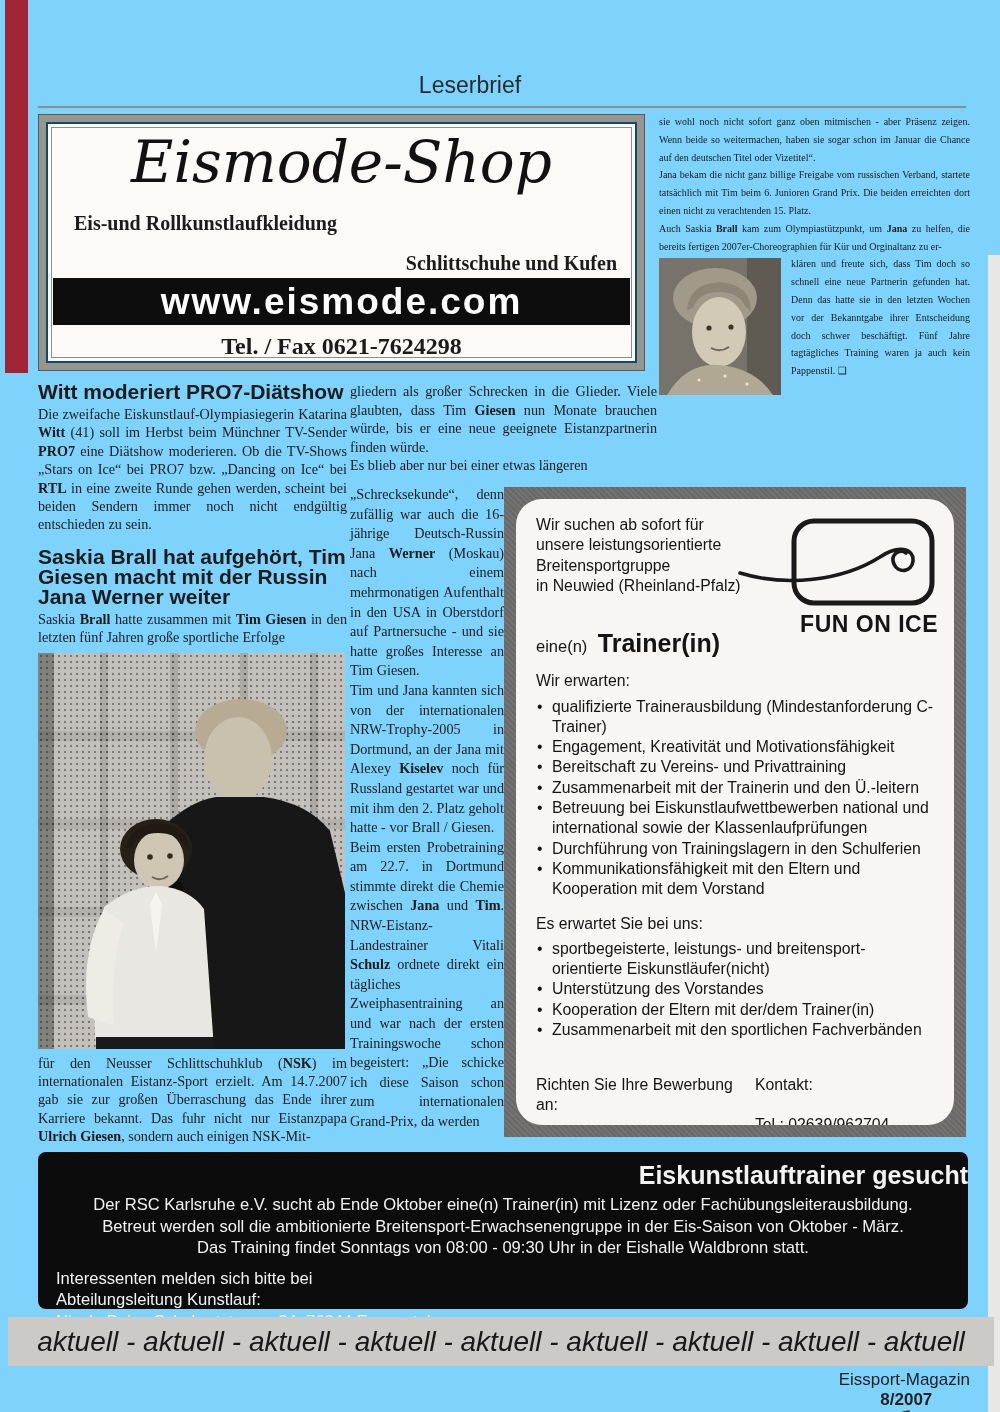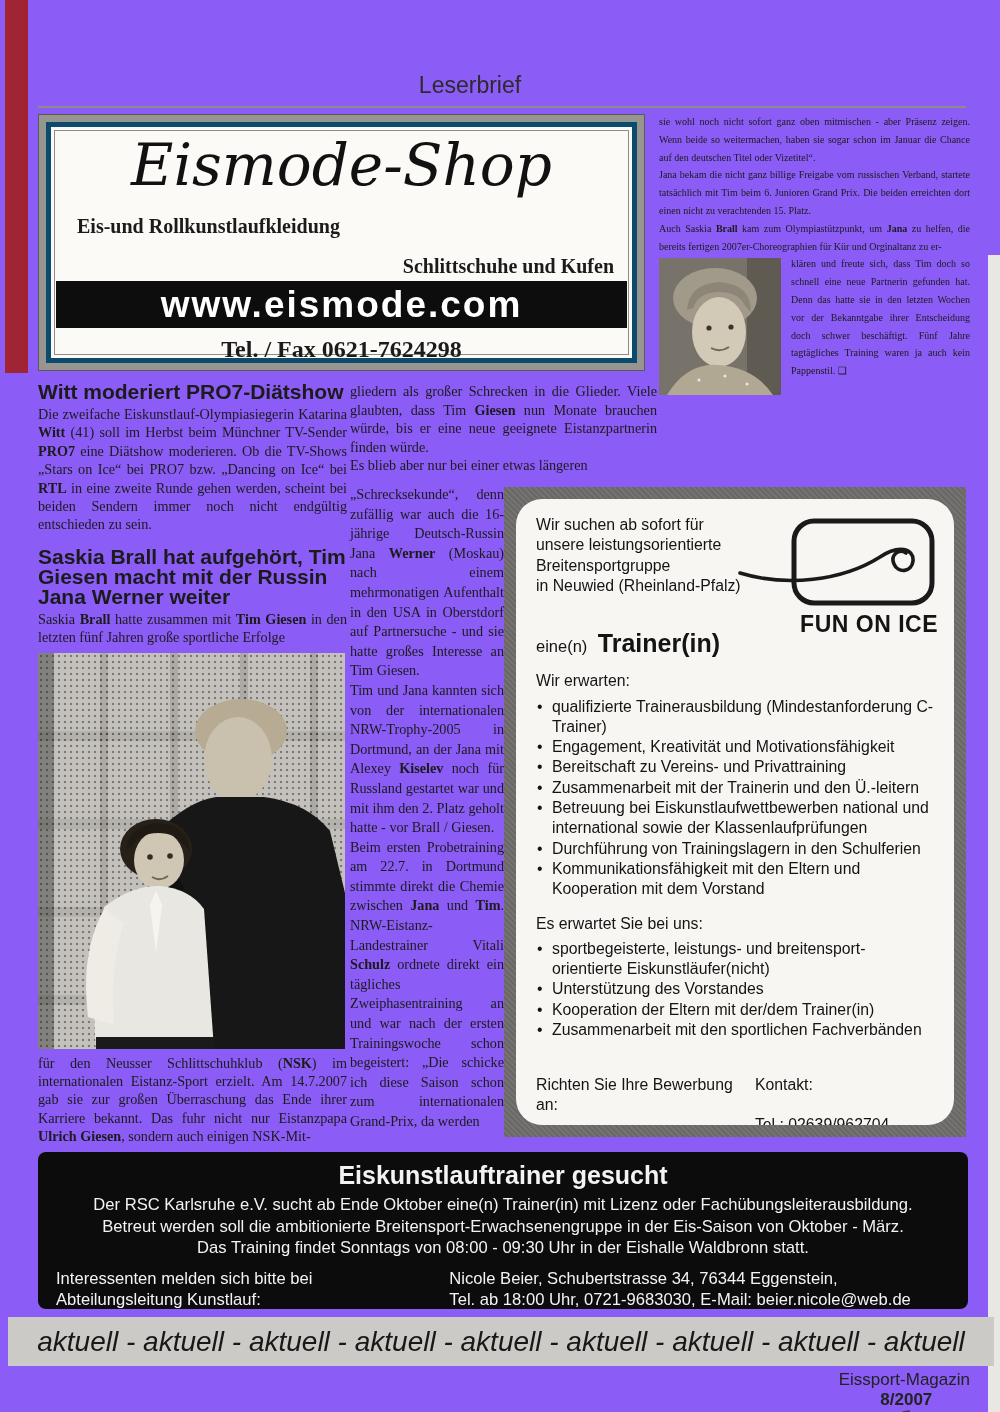--- a/index.html
+++ b/index.html
@@ -1,29 +1,29 @@
 <!DOCTYPE html>
 <html><head>
 <meta charset="utf-8">
 <style>
   html,body{margin:0;padding:0;}
-  .page{position:relative;width:1000px;height:1412px;background:#8b5cf6;overflow:hidden;
+  .page{position:relative;width:1000px;height:1412px;background:#7dd3fc;overflow:hidden;
         font-family:"Liberation Serif",serif;color:#1b1b1b;}
   
   .red-strip{position:absolute;left:5px;top:0;width:23px;height:373px;background:#a02433;}
   .edge-light{position:absolute;right:0;top:255px;width:12px;height:1157px;background:#e9e7e3;}
   
   .section-label{position:absolute;left:0;right:60px;top:72px;text-align:center;
         font-family:"Liberation Sans",sans-serif;font-size:23px;color:#2b2b2b;}
   .header-rule{position:absolute;left:38px;right:34px;top:106px;height:2px;background:#8d8c88;}
   
   .eismode-ad{position:absolute;left:38px;top:114px;width:607px;height:257px;
         border:1px solid #5a5a55;background:#96958f;padding:7px;box-sizing:border-box;}
   .eismode-inner{position:relative;width:100%;height:100%;background:#fbfaf7;
-        border:5px solid #0c4a6e;box-shadow:inset 0 0 0 3px #fbfaf7, inset 0 0 0 4px #8e8d88;box-sizing:border-box;}
+        border:2px solid #0c4a6e;box-shadow:inset 0 0 0 3px #fbfaf7, inset 0 0 0 4px #8e8d88;box-sizing:border-box;}
   .eismode-title{position:absolute;left:0;right:0;top:4px;text-align:center;
         font-family:"DejaVu Serif",serif;font-style:italic;font-size:58px;color:#111;}
   .eismode-tl{position:absolute;left:26px;top:88px;font-weight:bold;font-size:20px;}
   .eismode-tr{position:absolute;right:18px;top:128px;font-weight:bold;font-size:20px;}
   .eismode-bar{position:absolute;left:5px;right:5px;top:154px;height:47px;background:#0d0d0d;
         display:flex;align-items:center;justify-content:center;}
   .eismode-url{font-family:"Liberation Sans",sans-serif;font-weight:bold;font-size:37px;
         color:#fff;letter-spacing:2px;}
   .eismode-phone{position:absolute;left:0;right:0;top:209px;text-align:center;font-weight:bold;font-size:24px;}
   
@@ -66,23 +66,23 @@
   ul.fun-list{margin:5px 0 0 0;padding:0;list-style:none;}
   ul.fun-list li{position:relative;padding-left:16px;margin:0;}
   ul.fun-list li::before{content:"•";position:absolute;left:1px;top:0;}
   .fun-contact-row{display:flex;margin-top:14px;}
   .fun-contact-row .blk{white-space:pre-line;}
   .fun-contact-row .blk.a{flex:1.1;}
   .fun-contact-row .blk.b{flex:0.9;}
   
   .rsc-ad{position:absolute;left:38px;top:1152px;width:930px;height:157px;background:#0c0c0c;
         border-radius:8px;color:#f3f3f3;font-family:"Liberation Sans",sans-serif;box-sizing:border-box;}
-  .rsc-title{text-align:center;font-weight:bold;font-size:25px;margin:9px 0 4px 0;}
+  .rsc-title{text-align:right;font-weight:bold;font-size:25px;margin:9px 0 4px 0;}
   .rsc-body{text-align:center;font-size:16.6px;line-height:21.5px;white-space:pre-line;}
-  .rsc-row{display:flex;padding:9px 18px 0 18px;font-size:16.6px;line-height:21.5px;}
+  .rsc-row{display:flex;padding:9px 18px 0 18px;font-size:16.6px;line-height:21.5px;flex-direction:column;}
   .rsc-row .blk{white-space:pre-line;}
   .rsc-row .blk.a{width:44%;}
   .rsc-row .blk.b{width:56%;}
   
   .aktuell{position:absolute;left:8px;top:1317px;width:986px;height:49px;background:#cbcac6;
         display:flex;align-items:center;justify-content:center;font-family:"Liberation Sans",sans-serif;
         font-style:italic;font-size:28px;color:#181818;}
   .credit{position:absolute;right:30px;top:1370px;display:flex;align-items:center;
         font-family:"Liberation Sans",sans-serif;font-size:17px;color:#222;flex-direction:column;}
   .credit b{margin-left:4px;}

